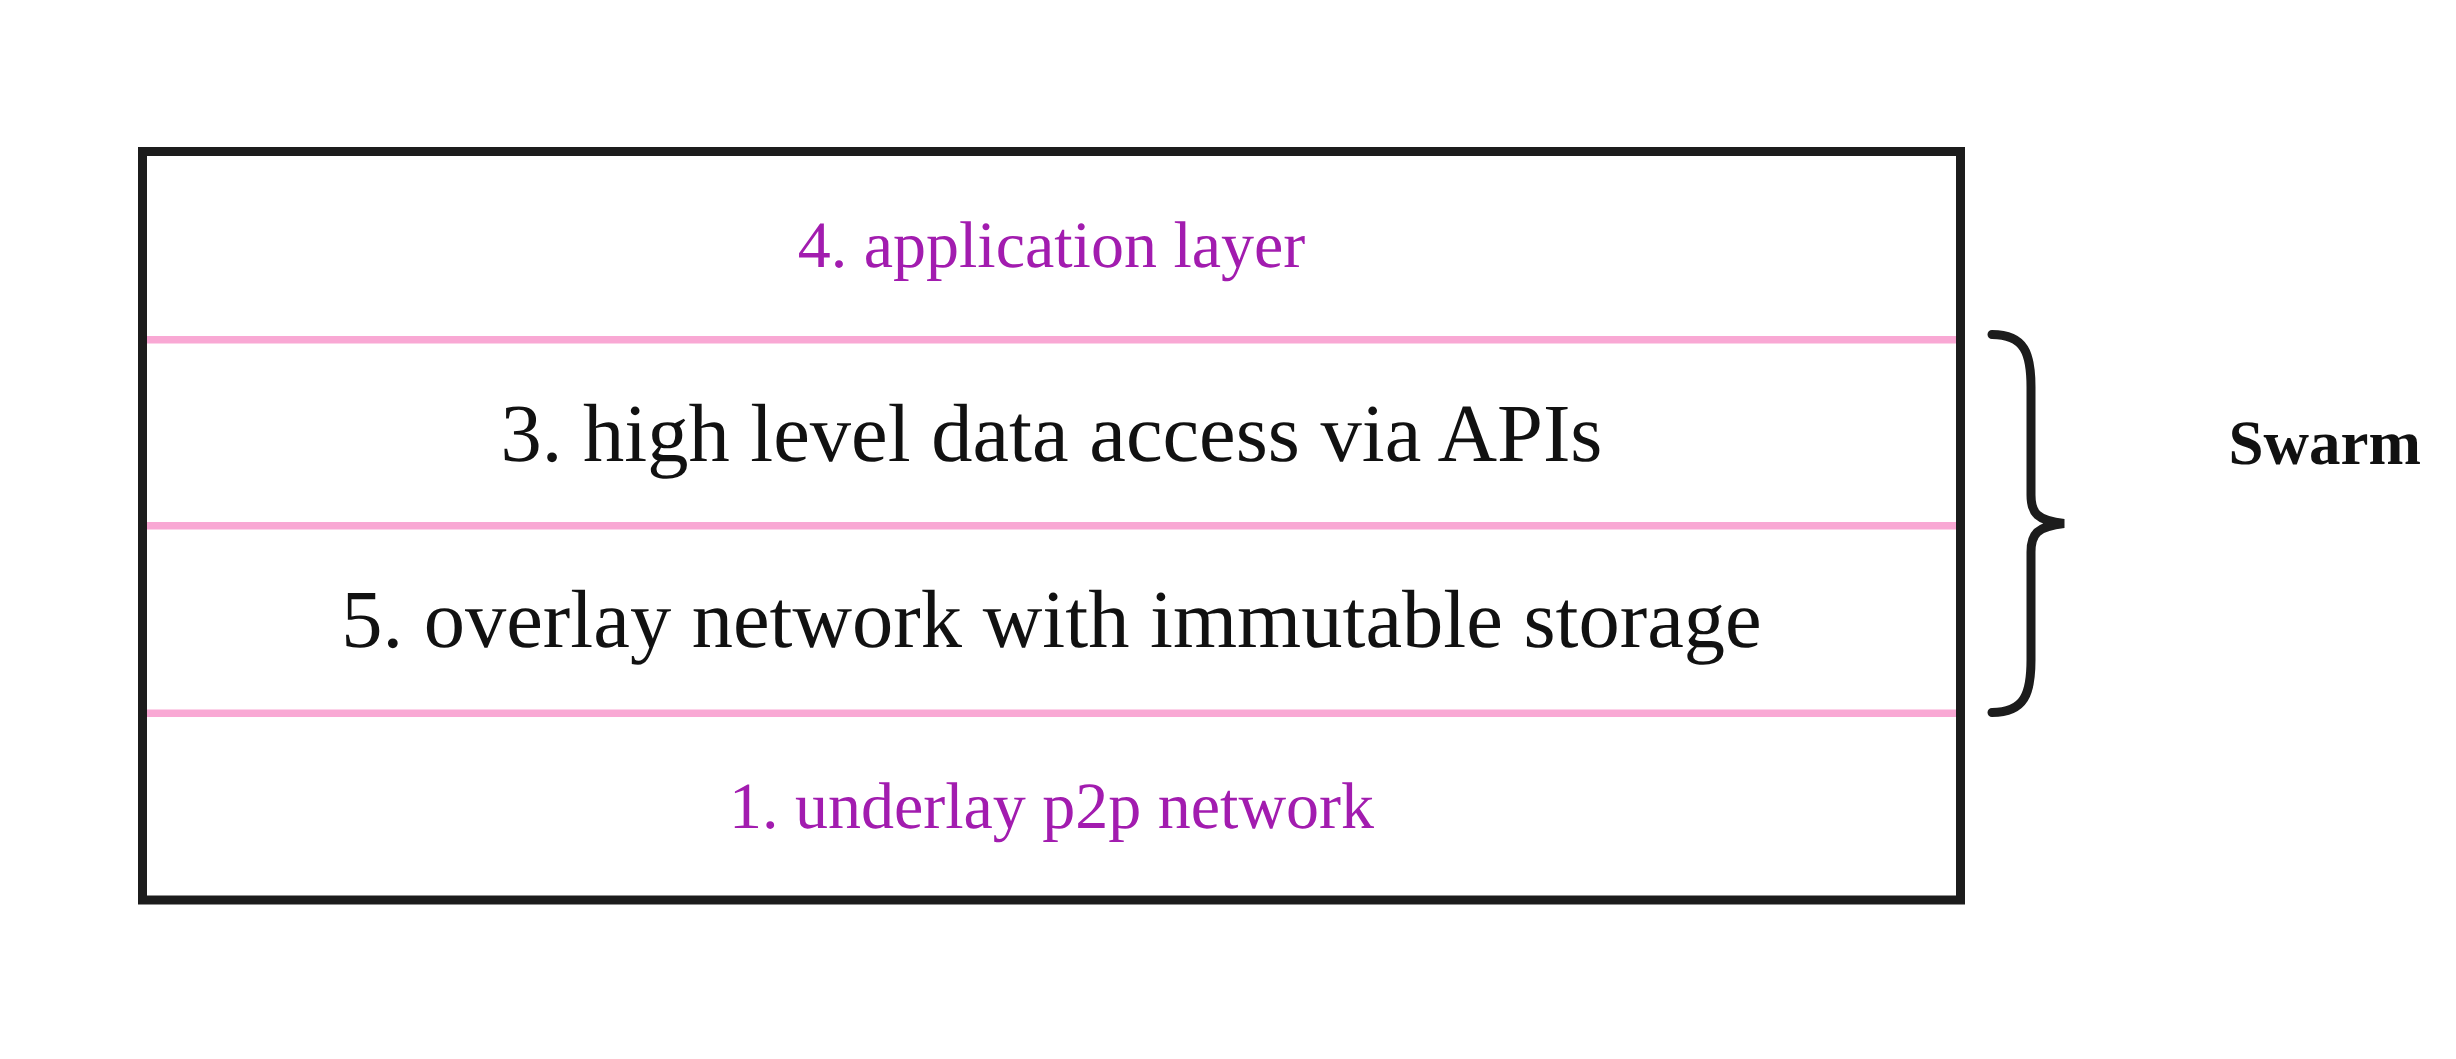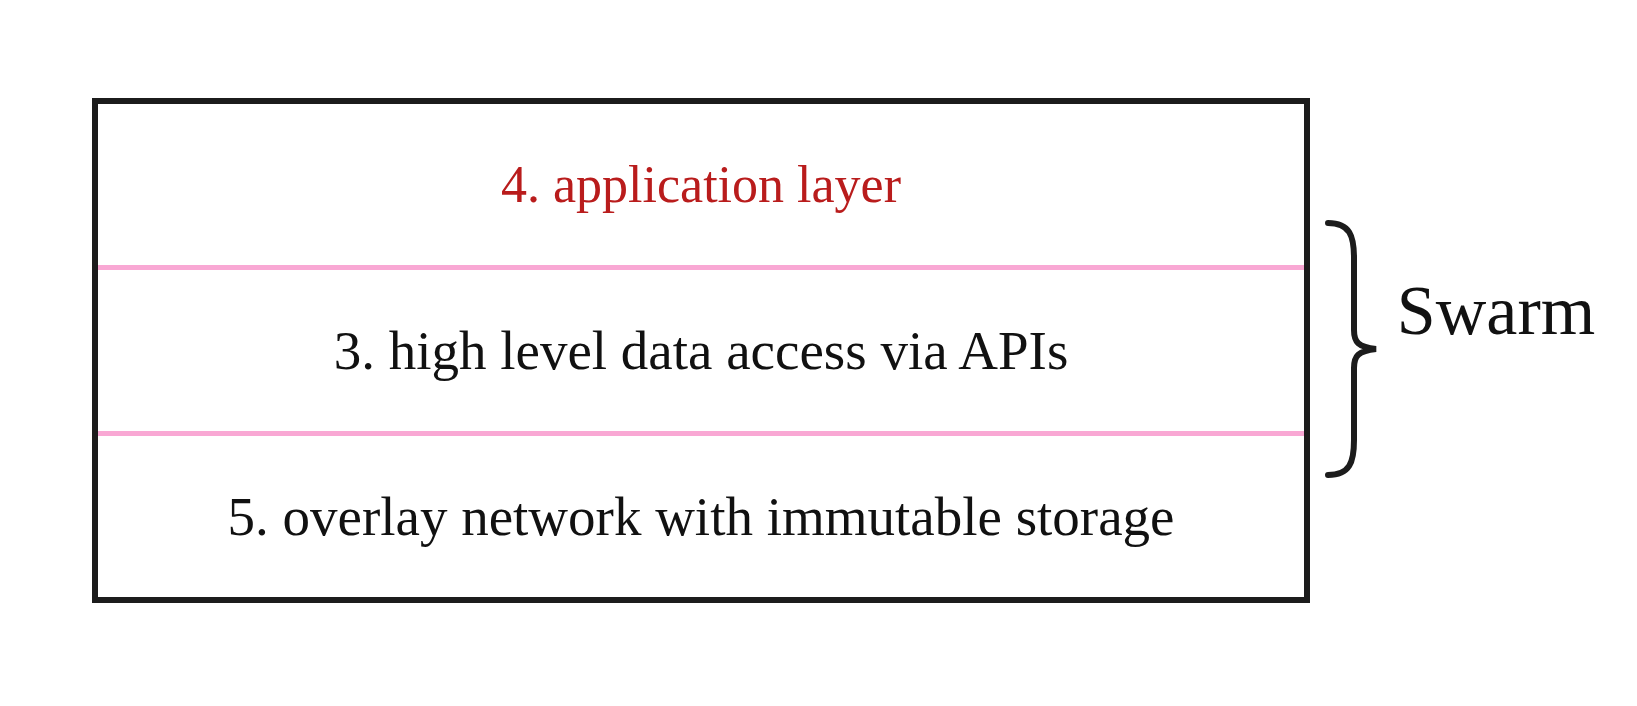--- a/index.html
+++ b/index.html
@@ -32,56 +32,60 @@
     align-items: center;
     justify-content: center;
     font-size: 55px;
     color: #111111;
     white-space: nowrap;
   }
   .row + .row {
     border-top: 5px solid #f9a8d4;
   }
   .row.muted {
-    color: #b91c1c;
-    font-size: 52px;
+    color: #a21caf;
+    font-size: 44px;
   }
   .brace {
     position: absolute;
     left: 1324px;
     top: 220px;
     width: 56px;
     height: 258px;
   }
   .brace-label {
     position: absolute;
     left: 1378px;
     top: 274px;
     width: 236px;
-    text-align: center;
-    font-size: 70px;
+    text-align: right;
+    font-size: 42px;
     line-height: 1.05;
     color: #111111;
     white-space: nowrap;
+    font-weight: bold;
   }
 </style>
 </head>
 <body>
 
 <div class="stage">
 
   <div class="stack">
     <div class="row muted">
       <span>4. application layer</span>
     </div>
     <div class="row">
       <span>3. high level data access via APIs</span>
     </div>
     <div class="row">
       <span>5. overlay network with immutable storage</span>
+    </div>
+    <div class="row muted">
+      <span>1. underlay p2p network</span>
     </div>
   </div>
 
   <svg class="brace" viewBox="0 0 56 258" xmlns="http://www.w3.org/2000/svg" aria-hidden="true">
     <path d="M 4 3
              C 26 3, 30 16, 30 38
              L 30 110
              C 30 122, 34 127, 52 129
              C 34 131, 30 136, 30 148
              L 30 220

